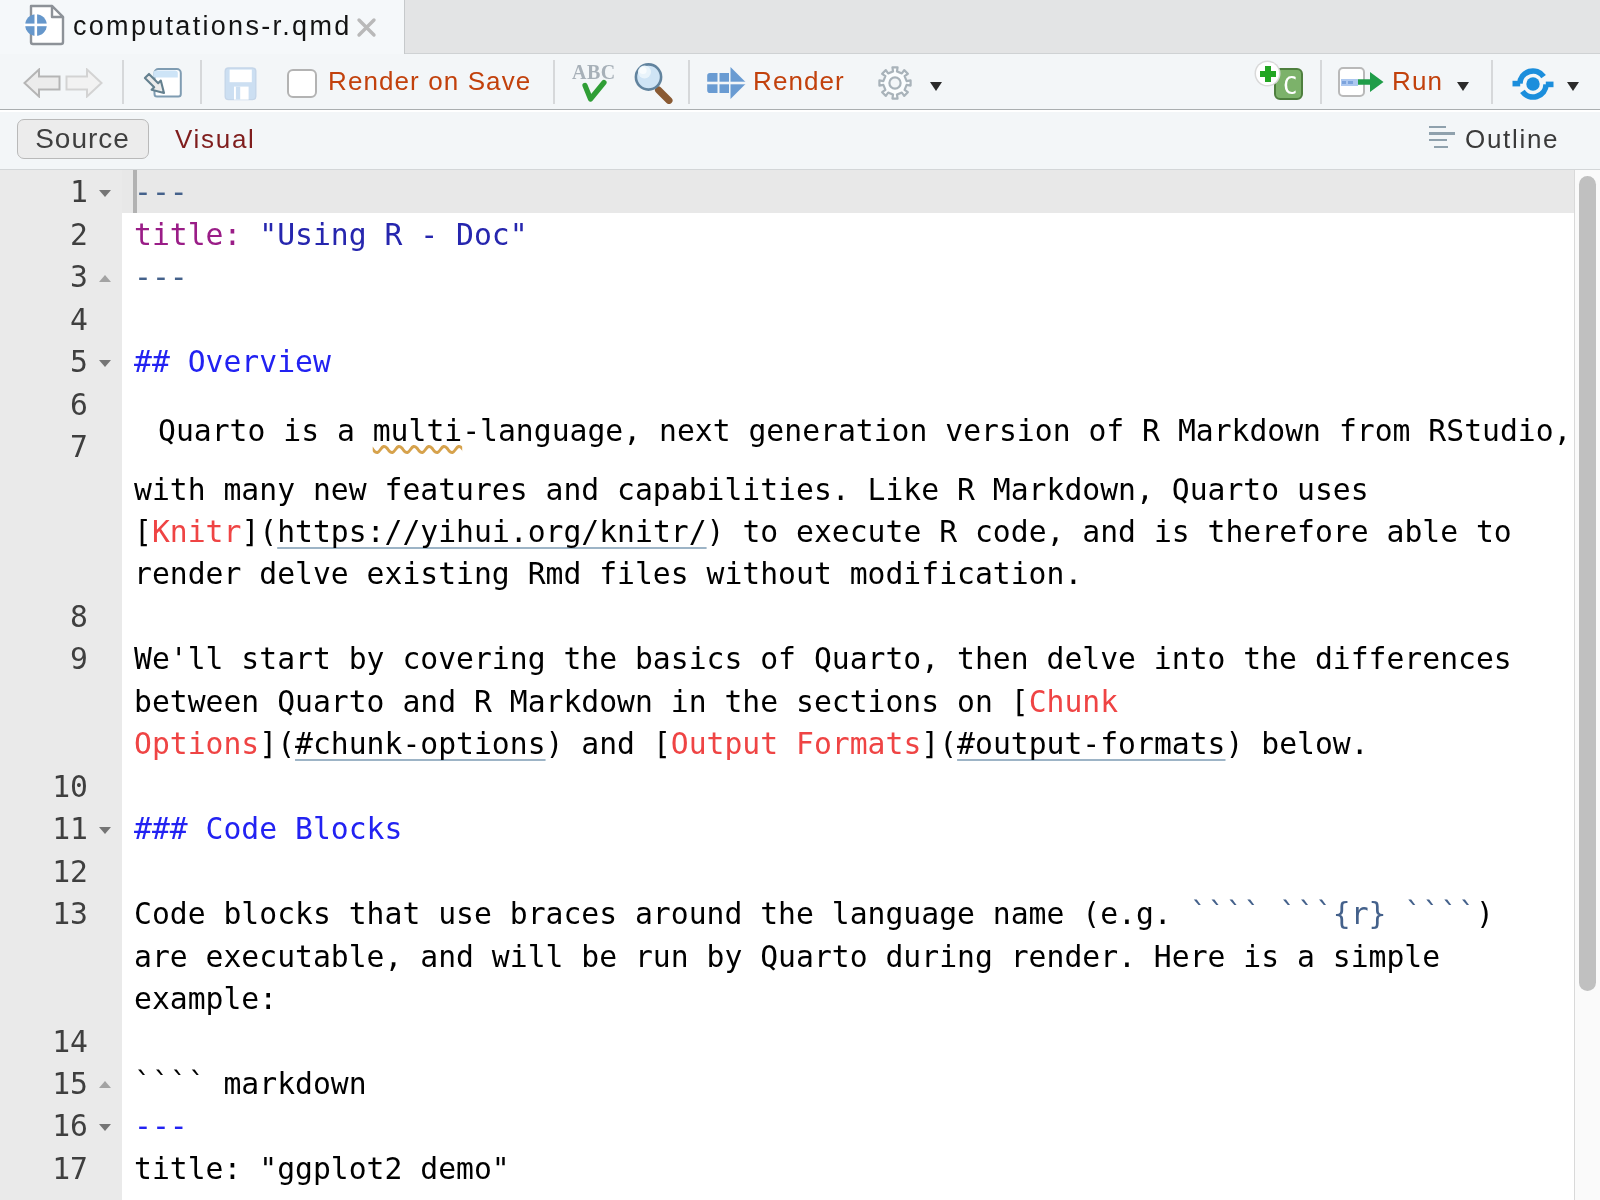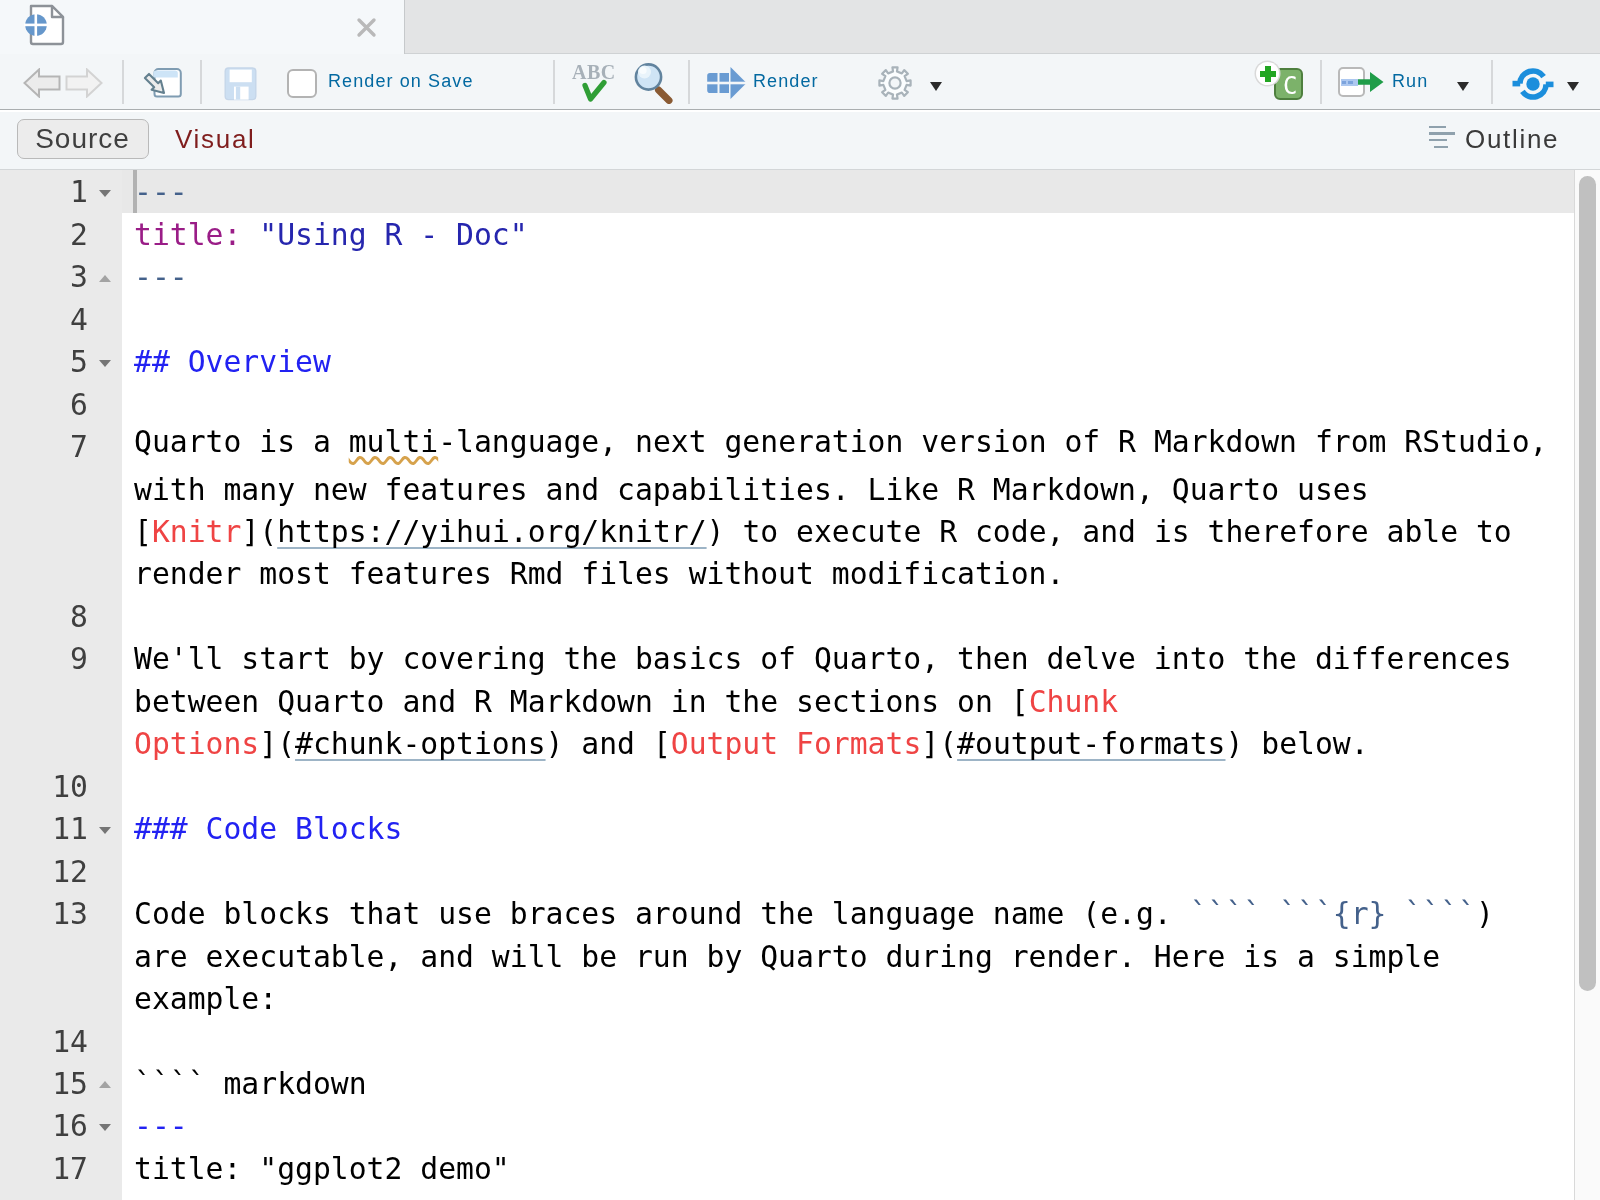--- a/index.html
+++ b/index.html
@@ -13,22 +13,22 @@
   .tab { position:absolute; left:0; top:0; width:405px; height:54px; background:#f5f8fa;
          border-right:1.5px solid #c6c9cb; }
   .tab-title { position:absolute; left:73px; top:0; height:54px; line-height:52px;
                font-size:27px; letter-spacing:2.3px; color:#141414; }
   .tab-close { position:absolute; left:356px; top:17px; width:21px; height:21px; }
 
   
   .toolbar { position:absolute; left:0; top:54px; width:1600px; height:56px; background:#f3f6f8;
              border-bottom:1.5px solid #aaaeb0; }
   .tsep { position:absolute; top:6px; width:1.5px; height:44px; background:#d6d8da; }
-  .tool-label { position:absolute; top:0; height:54px; line-height:54px; font-size:18px;
-                letter-spacing:1.1px; color:#0369a1; }
+  .tool-label { position:absolute; top:0; height:54px; line-height:54px; font-size:26px;
+                letter-spacing:1.1px; color:#c2410c; }
   .caret { position:absolute; width:0; height:0; border-left:6.5px solid transparent;
            border-right:6.5px solid transparent; border-top:9px solid #2b2b2b; }
   .checkbox { position:absolute; left:287px; top:15px; width:30px; height:29px; background:#fff;
               border:2px solid #b3b3b3; border-radius:6px; }
 
   
   .subbar { position:absolute; left:0; top:111.5px; width:1600px; height:58.5px; background:#f3f6f8;
             border-bottom:1.5px solid #d3d6d8; }
   .srcbtn { position:absolute; left:16.5px; top:7px; width:132px; height:40px; background:#ececec;
             border:1.5px solid #b9b9b9; border-radius:7px; text-align:center; line-height:37px;
@@ -82,20 +82,21 @@
 
   <div class="tabbar">
     <div class="tab">
       <svg width="46" height="44" viewBox="0 0 46 44" style="position:absolute;left:19px;top:2px;">
         <path d="M12 4 L33 4 L44 15 L44 40 a2 2 0 0 1 -2 2 L14 42 a2 2 0 0 1 -2 -2 Z" fill="#ffffff" stroke="#8d9298" stroke-width="2.4" stroke-linejoin="round"></path>
         <path d="M33 4 L33 15 L44 15 Z" fill="#fdfdfd" stroke="#8d9298" stroke-width="2.4" stroke-linejoin="round"></path>
         <circle cx="17" cy="23" r="10.8" fill="#6697cb"></circle>
         <rect x="5" y="21.6" width="24" height="2.6" fill="#ffffff"></rect>
         <rect x="15.5" y="11" width="2.6" height="24" fill="#ffffff"></rect>
       </svg>
+      <span class="tab-title">computations-r.qmd</span>
       <svg class="tab-close" viewBox="0 0 21 21">
         <path d="M3 3 L18 18 M18 3 L3 18" stroke="#b9b9b9" stroke-width="3.4" stroke-linecap="round"></path>
       </svg>
     </div>
     <div class="tabbar-underline"></div>
   </div>
 
   <div class="toolbar">
 
     <svg width="38" height="30" viewBox="0 0 38 30" style="position:absolute;left:23px;top:14px;">
@@ -242,24 +243,24 @@
         <div class="fold fold-down" style="left: 99px; top: 953.92px;"></div>
         <div class="gutter-num" style="top: 976.88px; line-height: 42.46px; height: 42.46px;">17</div>
       </div>
     <div>
         <div class="code-row" style="top: 0.3px; line-height: 42.46px; height: 42.46px;"><span class="tk-yaml-delim">---</span></div>
         <div class="code-row" style="top: 42.76px; line-height: 42.46px; height: 42.46px;"><span class="tk-yaml-key">title: </span><span class="tk-yaml-string">"Using R - Doc"</span></div>
         <div class="code-row" style="top: 85.22px; line-height: 42.46px; height: 42.46px;"><span class="tk-yaml-delim">---</span></div>
         <div class="code-row" style="top: 127.68px; line-height: 42.46px; height: 42.46px;"></div>
         <div class="code-row" style="top: 170.14px; line-height: 42.46px; height: 42.46px;"><span class="tk-heading">## Overview</span></div>
         <div class="code-row" style="top: 212.6px; line-height: 42.46px; height: 42.46px;"></div>
-        <div class="code-row" style="top: 250px; line-height: 42.46px; height: 42.46px;"><span class="tk-plain">Quarto is a </span><span class="tk-misspell">multi</span><span class="tk-plain">-language, next generation version of R Markdown from RStudio,</span></div>
+        <div class="code-row" style="top: 239px; line-height: 42.46px; height: 42.46px; margin-left: 24px;"><span class="tk-plain">Quarto is a </span><span class="tk-misspell">multi</span><span class="tk-plain">-language, next generation version of R Markdown from RStudio,</span></div>
         <div class="code-row" style="top: 297.52px; line-height: 42.46px; height: 42.46px;"><span class="tk-plain">with many new features and capabilities. Like R Markdown, Quarto uses</span></div>
         <div class="code-row" style="top: 339.98px; line-height: 42.46px; height: 42.46px;"><span class="tk-plain">[</span><span class="tk-link">Knitr</span><span class="tk-plain">](</span><span class="tk-url">https://yihui.org/knitr/</span><span class="tk-plain">) to execute R code, and is therefore able to</span></div>
-        <div class="code-row" style="top: 382.44px; line-height: 42.46px; height: 42.46px;"><span class="tk-plain">render most features Rmd files without modification.</span></div>
+        <div class="code-row" style="top: 382.44px; line-height: 42.46px; height: 42.46px;"><span class="tk-plain">render delve existing Rmd files without modification.</span></div>
         <div class="code-row" style="top: 424.9px; line-height: 42.46px; height: 42.46px;"></div>
         <div class="code-row" style="top: 467.36px; line-height: 42.46px; height: 42.46px;"><span class="tk-plain">We'll start by covering the basics of Quarto, then delve into the differences</span></div>
         <div class="code-row" style="top: 509.82px; line-height: 42.46px; height: 42.46px;"><span class="tk-plain">between Quarto and R Markdown in the sections on [</span><span class="tk-link">Chunk</span></div>
         <div class="code-row" style="top: 552.28px; line-height: 42.46px; height: 42.46px;"><span class="tk-link">Options</span><span class="tk-plain">](</span><span class="tk-url">#chunk-options</span><span class="tk-plain">) and [</span><span class="tk-link">Output Formats</span><span class="tk-plain">](</span><span class="tk-url">#output-formats</span><span class="tk-plain">) below.</span></div>
         <div class="code-row" style="top: 594.74px; line-height: 42.46px; height: 42.46px;"></div>
         <div class="code-row" style="top: 637.2px; line-height: 42.46px; height: 42.46px;"><span class="tk-heading">### Code Blocks</span></div>
         <div class="code-row" style="top: 679.66px; line-height: 42.46px; height: 42.46px;"></div>
         <div class="code-row" style="top: 722.12px; line-height: 42.46px; height: 42.46px;"><span class="tk-plain">Code blocks that use braces around the language name (e.g. </span><span class="tk-code">```` ```{r} ````</span><span class="tk-plain">)</span></div>
         <div class="code-row" style="top: 764.58px; line-height: 42.46px; height: 42.46px; text-align: center;"><span class="tk-plain">are executable, and will be run by Quarto during render. Here is a simple</span></div>
         <div class="code-row" style="top: 807.04px; line-height: 42.46px; height: 42.46px;"><span class="tk-plain">example:</span></div>

